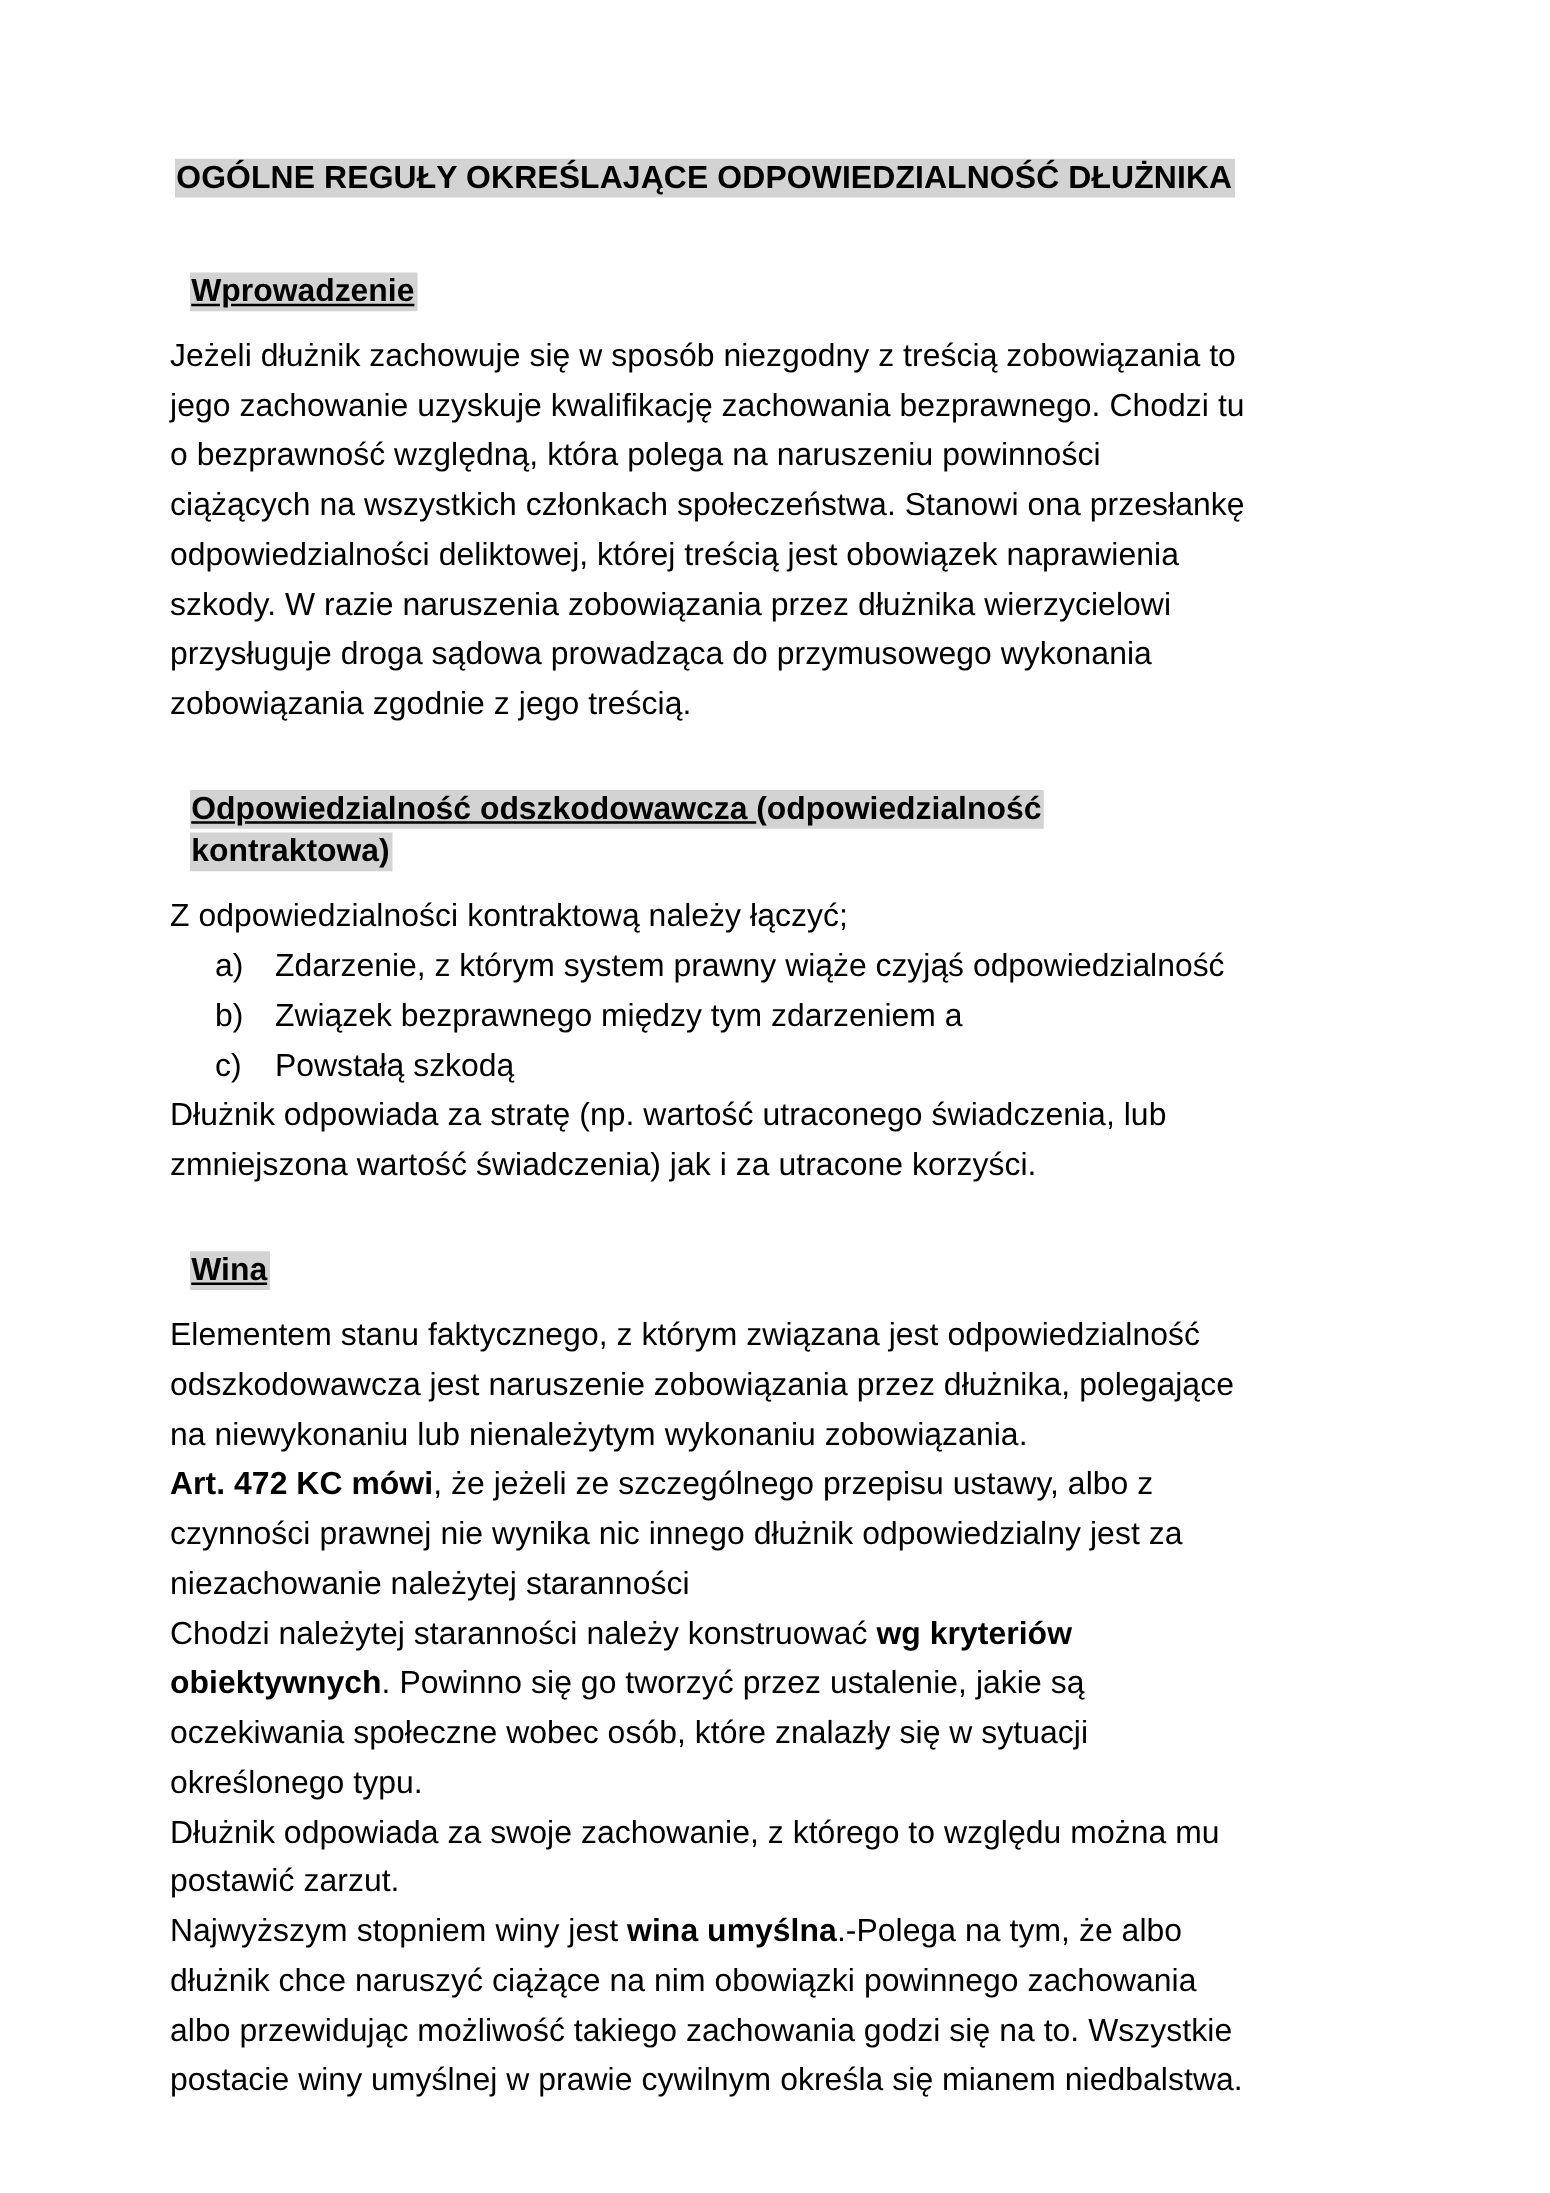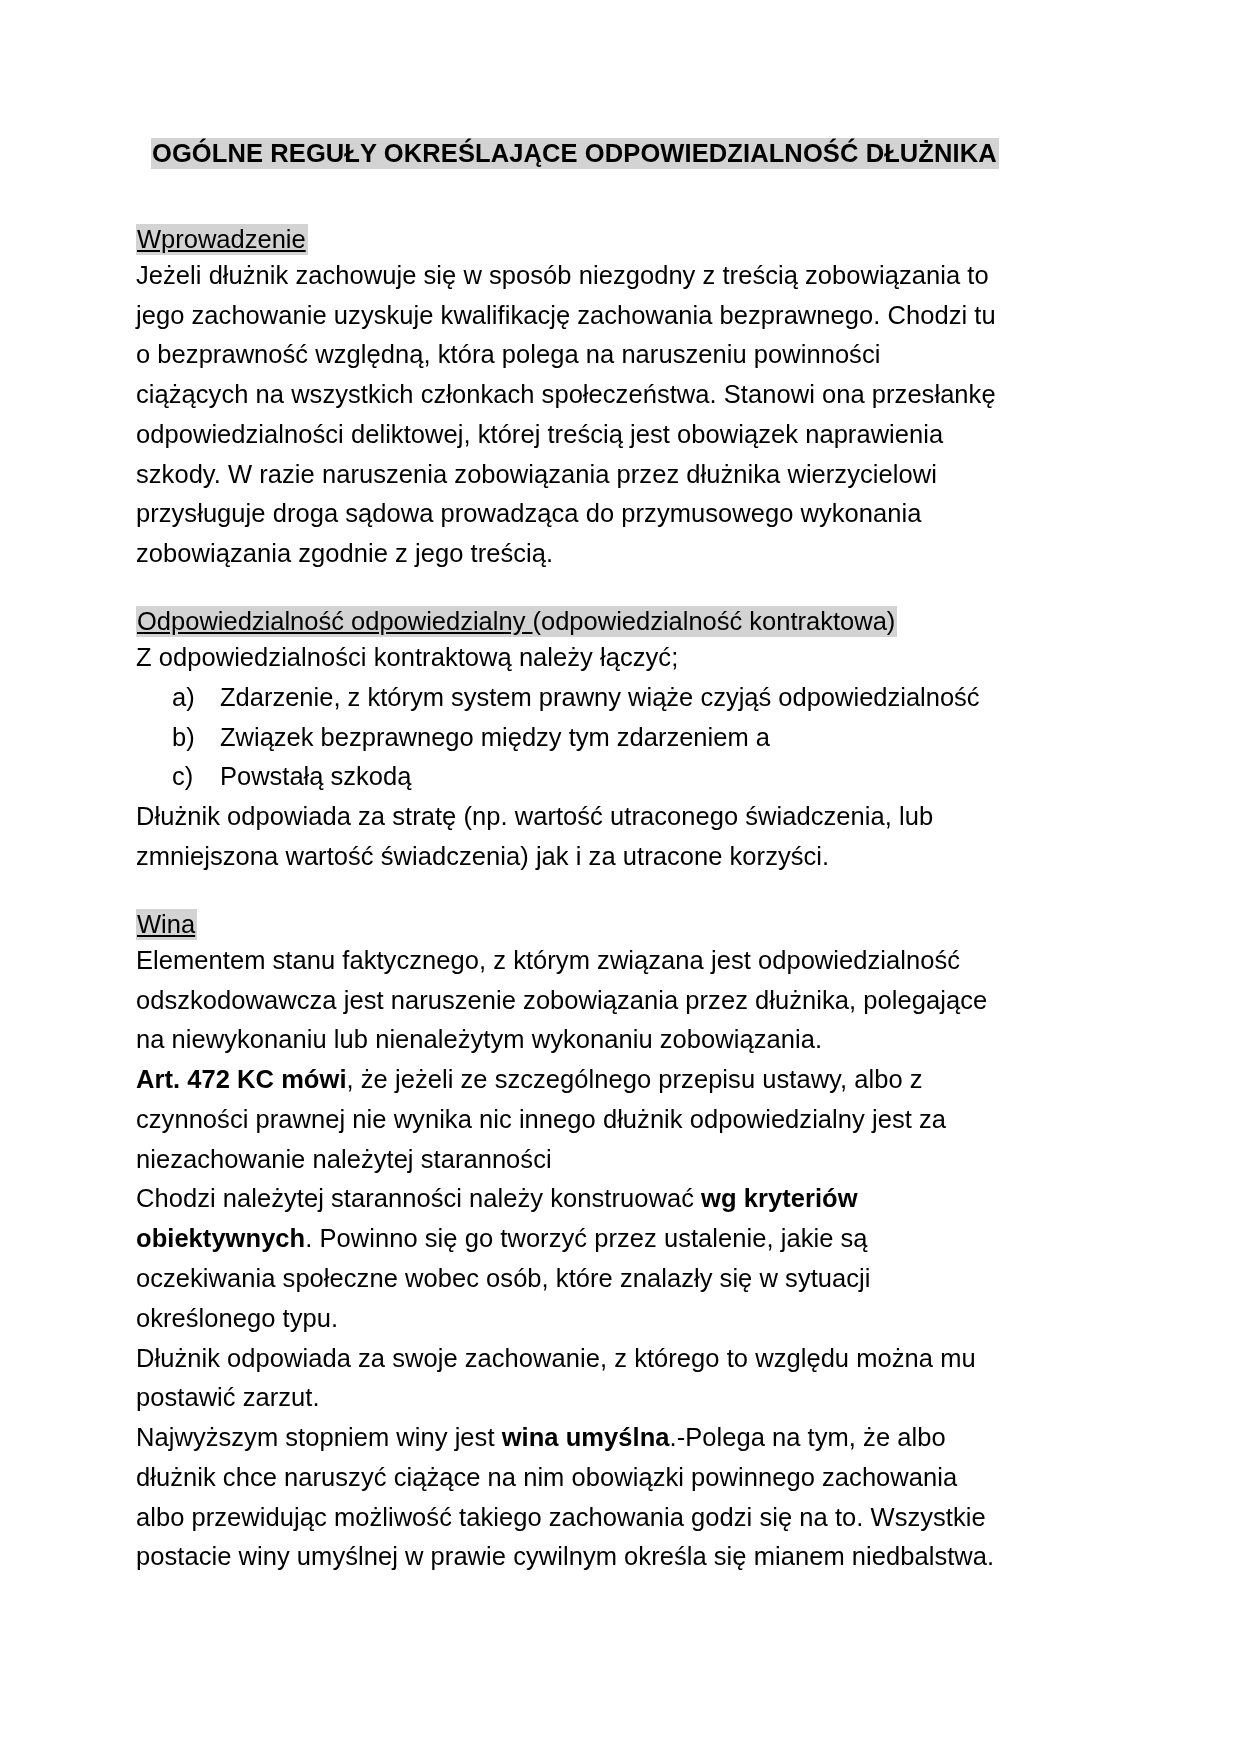--- a/index.html
+++ b/index.html
@@ -26,34 +26,34 @@
     left: 136px;
     top: 122px;
     width: 860px;
   }
   
   .doc-title {
     font-size: 25.5px;
     font-weight: 700;
     line-height: 1.32;
     letter-spacing: 0.1px;
-    margin: 15px;
+    margin: 4px;
     white-space: nowrap;
   }
   .hl {
     background: #d3d3d3;
     box-decoration-break: clone;
     -webkit-box-decoration-break: clone;
     padding: 1px 2px 2px 1px;
   }
   .sec-heading {
     font-size: 25.5px;
-    font-weight: 400;
+    font-weight: 700;
     line-height: 1.34;
-    margin: 0;
+    margin: 16px;
   }
   .u { text-decoration: underline; text-underline-offset: 2px; }
   p.para {
     font-size: 25.5px;
     font-weight: 400;
     line-height: 1.56;
     margin: 0;
     letter-spacing: 0.05px;
   }
   b, .b { font-weight: 700; }
@@ -87,21 +87,21 @@
     <h1 class="doc-title"><span class="hl">OGÓLNE REGUŁY OKREŚLAJĄCE ODPOWIEDZIALNOŚĆ DŁUŻNIKA</span></h1>
 
     <div class="gap-lg"></div>
 
     <h2 class="sec-heading"><span class="hl u">Wprowadzenie</span></h2>
 
     <p class="para">Jeżeli dłużnik zachowuje się w sposób niezgodny z treścią zobowiązania to jego zachowanie uzyskuje kwalifikację zachowania bezprawnego. Chodzi tu o bezprawność względną, która polega na naruszeniu powinności ciążących na wszystkich członkach społeczeństwa. Stanowi ona przesłankę odpowiedzialności deliktowej, której treścią jest obowiązek naprawienia szkody. W razie naruszenia zobowiązania przez dłużnika wierzycielowi przysługuje droga sądowa prowadząca do przymusowego wykonania zobowiązania zgodnie z jego treścią.</p>
 
     <div class="gap-md"></div>
 
-    <h2 class="sec-heading"><span class="hl"><span class="u">Odpowiedzialność odpowiedzialny </span><span>(odpowiedzialność kontraktowa)</span></span></h2>
+    <h2 class="sec-heading"><span class="hl"><span class="u">Odpowiedzialność odszkodowawcza </span><span>(odpowiedzialność kontraktowa)</span></span></h2>
 
     <p class="para">Z odpowiedzialności kontraktową należy łączyć;</p>
 
     <ol class="alpha-list">
       <li><span class="marker">a)</span><span>Zdarzenie, z którym system prawny wiąże czyjąś odpowiedzialność</span></li>
       <li><span class="marker">b)</span><span>Związek bezprawnego między tym zdarzeniem a</span></li>
       <li><span class="marker">c)</span><span>Powstałą szkodą</span></li>
     </ol>
 
 

